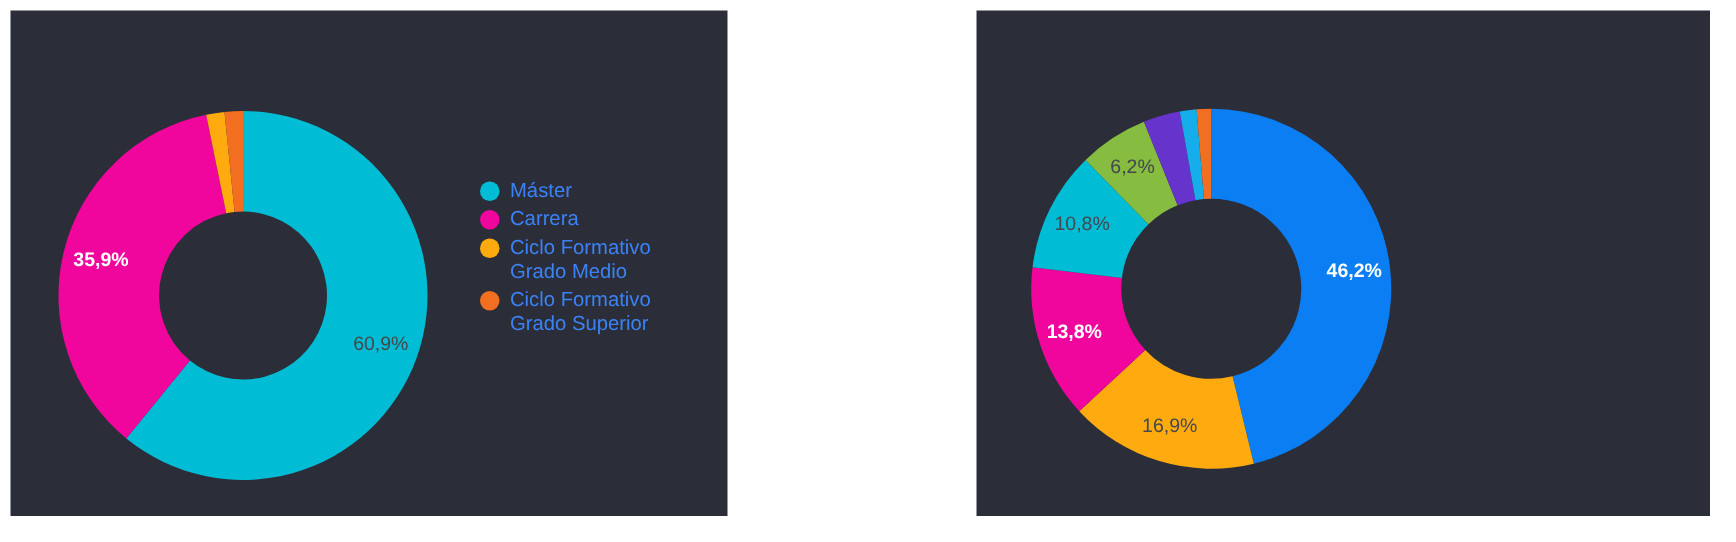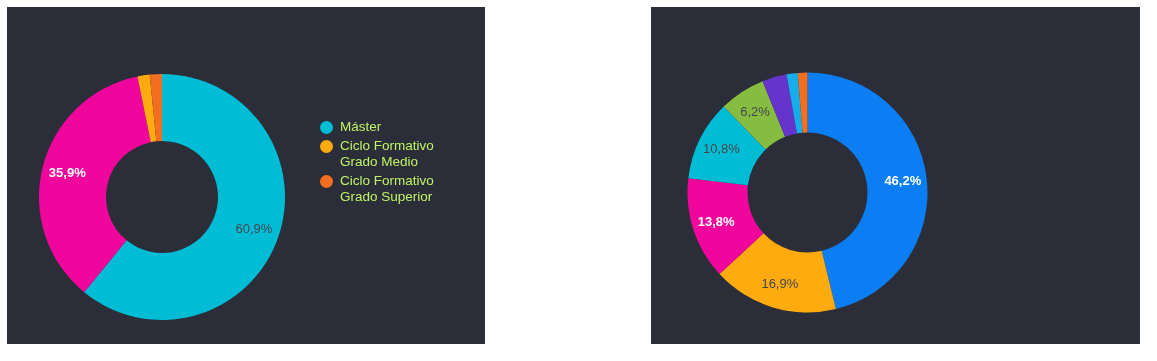--- a/index.html
+++ b/index.html
@@ -32,21 +32,21 @@
     align-items:flex-start;
     margin-bottom:2px;
   }
   .swatch{
     width:13px;height:13px;border-radius:50%;
     flex:0 0 13px;
     margin-top:2px;
     margin-right:7px;
   }
   .legend-label{
-    color:#bef264;
+    color:#3b82f6;
     font-size:13.5px;
     line-height:16px;
     white-space:pre-line;
   }
 
   
   #legend-left{left:313px;top:112px;}
   #legend-left .legend-item{margin-bottom:3px;}
 
   .slice-label{
@@ -74,20 +74,24 @@
           <text x="221.87685693113542" y="162.75201918135235" class="slice-label lbl-dark">60,9%</text>
           <text x="35.299978949440984" y="106.63426412407095" class="slice-label lbl-light">35,9%</text>
         </svg>
     </div>
     <div class="legend" id="legend-left">
         <div class="legend-item">
           <span class="swatch" style="background: rgb(0, 188, 212);"></span>
           <span class="legend-label">Máster</span>
         </div>
         <div class="legend-item">
+          <span class="swatch" style="background: rgb(240, 6, 156);"></span>
+          <span class="legend-label">Carrera</span>
+        </div>
+        <div class="legend-item">
           <span class="swatch" style="background: rgb(255, 171, 16);"></span>
           <span class="legend-label">Ciclo Formativo
 Grado Medio</span>
         </div>
         <div class="legend-item">
           <span class="swatch" style="background: rgb(242, 111, 33);"></span>
           <span class="legend-label">Ciclo Formativo
 Grado Superior</span>
         </div>
       </div>

